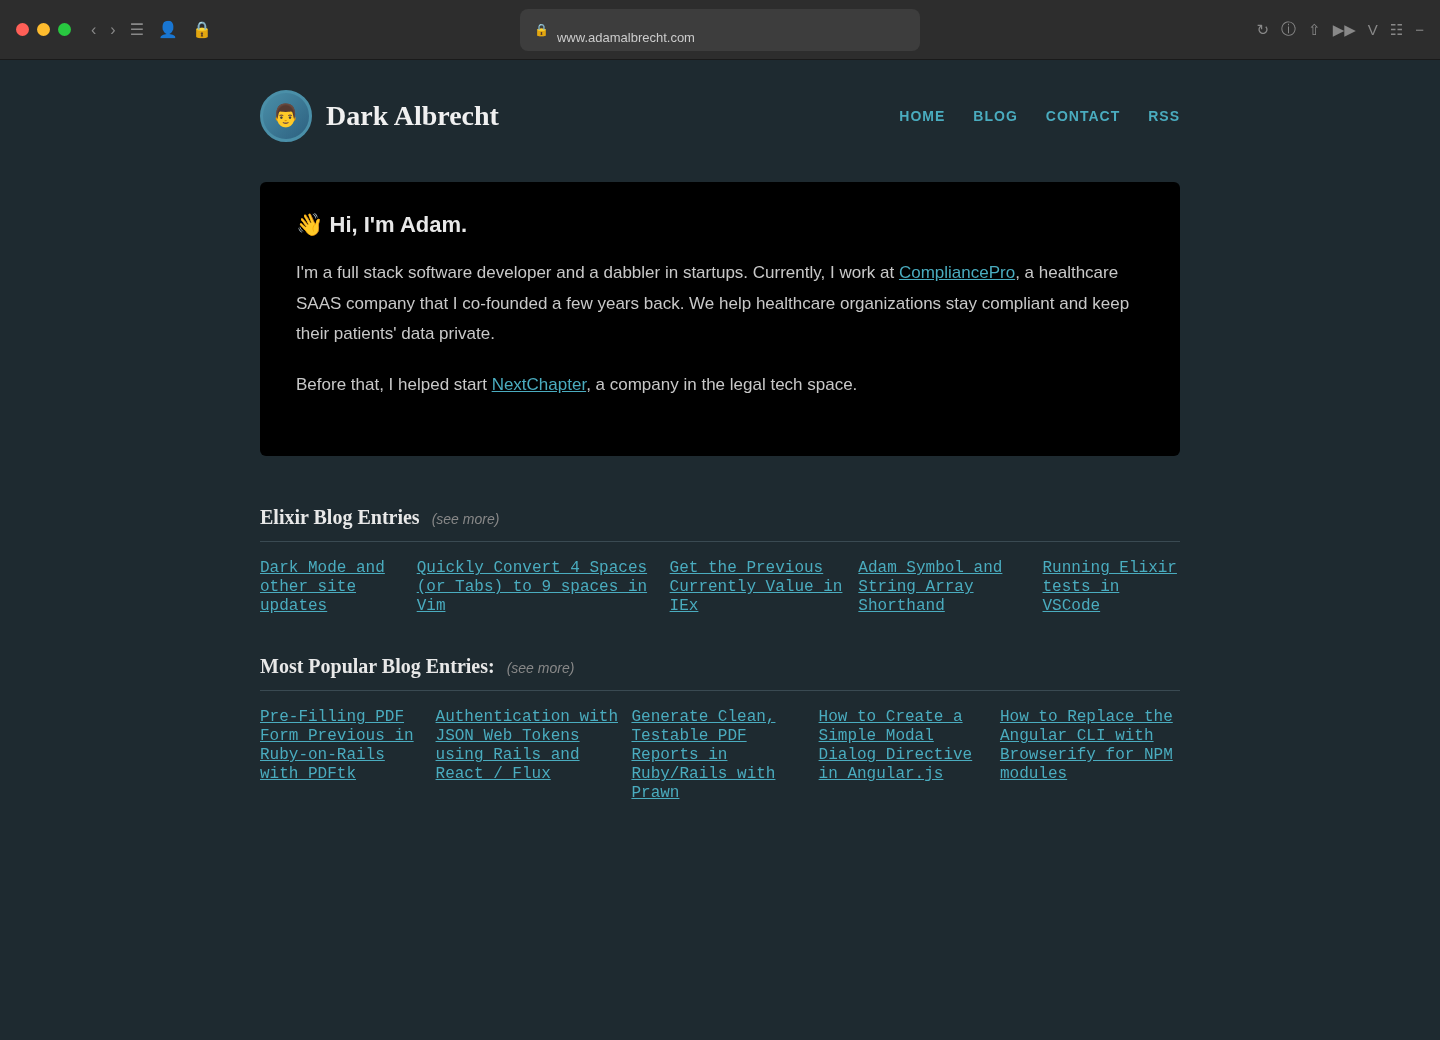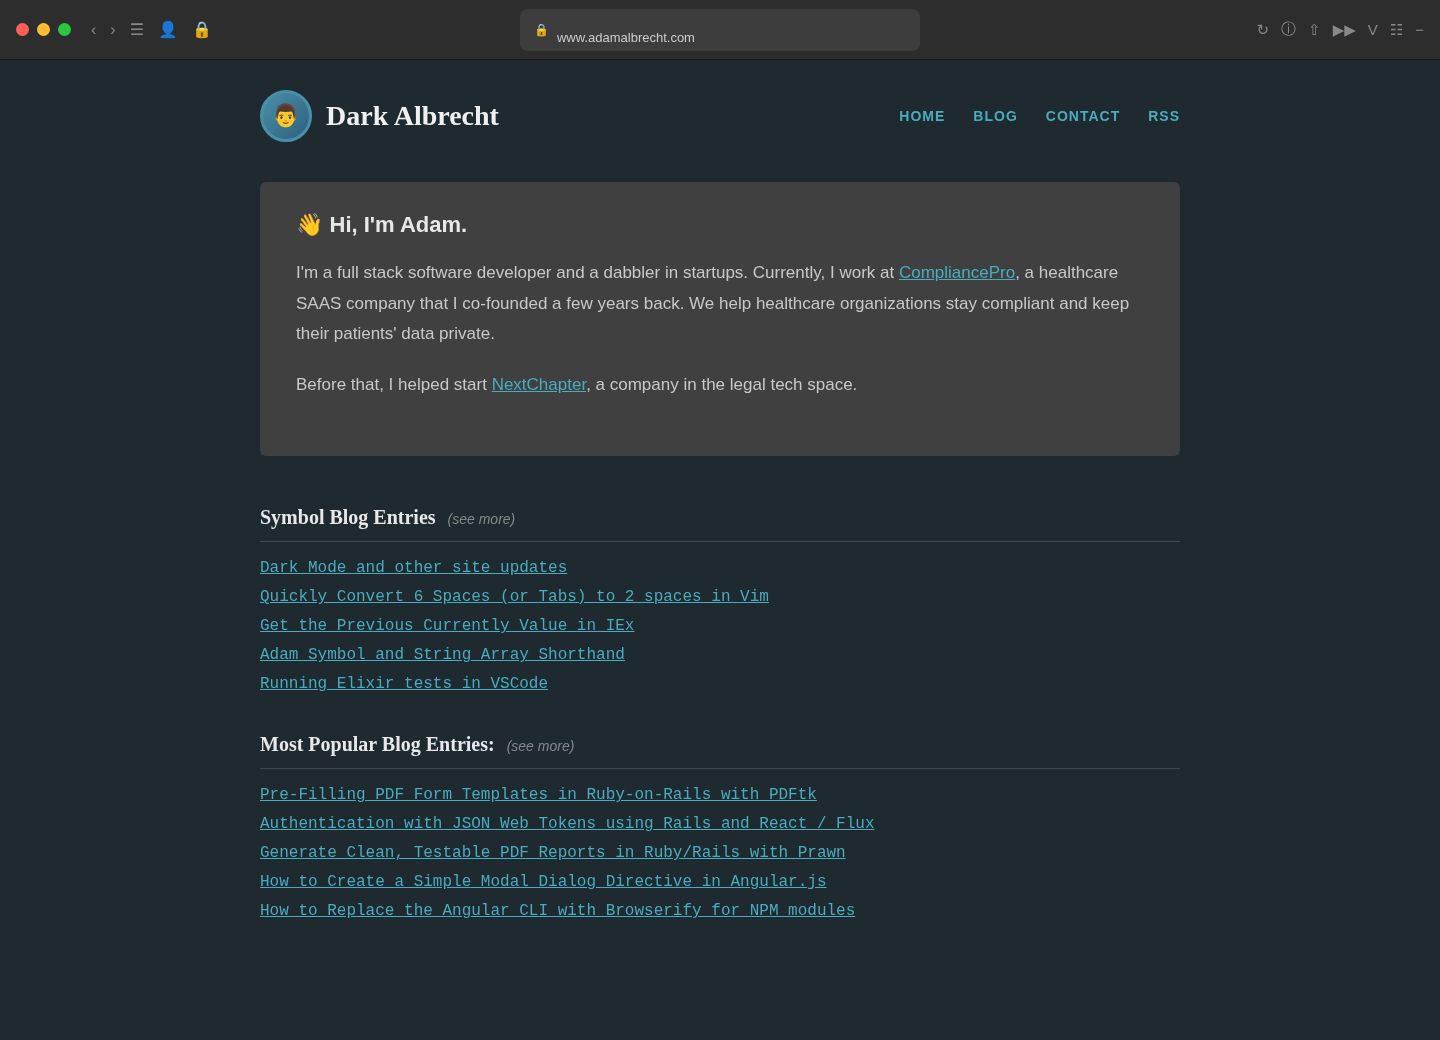--- a/index.html
+++ b/index.html
@@ -161,21 +161,21 @@
     .nav-link.active {
       color: #4aacbf;
     }
 
     
     .main-content {
       padding: 20px 0;
     }
 
     .intro-section {
-      background: #404040;
+      background: #000000;
       border-radius: 6px;
       padding: 30px 36px 36px;
       margin-bottom: 30px;
     }
 
     .greeting {
       font-size: 22px;
       font-weight: 600;
       color: #e8e8e8;
       margin-bottom: 20px;
@@ -225,21 +225,21 @@
 
     .section-divider {
       border: none;
       border-top: 1px solid #3a4a52;
       margin-bottom: 16px;
     }
 
     .blog-list {
       list-style: none;
       display: flex;
-      flex-direction: column;
+      flex-direction: row;
       gap: 10px;
     }
 
     .blog-list li a {
       color: #4aacbf;
       text-decoration: underline;
       font-size: 16px;
       font-family: 'Courier New', monospace;
     }
   </style>
@@ -306,45 +306,45 @@
         <p class="bio-text">
           <span>I'm a full stack software developer and a dabbler in startups. Currently, I work at </span><a>CompliancePro</a><span>, a healthcare SAAS company that I co-founded a few years back. We help healthcare organizations stay compliant and keep their patients' data private.</span>
         </p>
         <p class="bio-text">
           <span>Before that, I helped start </span><a>NextChapter</a><span>, a company in the legal tech space.</span>
         </p>
       </section>
 
       <section class="blog-section">
         <div class="section-header">
-          <h2 class="section-title">Symbol Blog Entries</h2>
+          <h2 class="section-title">Elixir Blog Entries</h2>
           <span class="see-more">
             <a>(see more)</a>
           </span>
         </div>
         <hr class="section-divider">
         <ul class="blog-list" id="recent-blog-list">
         <li><a href="#">Dark Mode and other site updates</a></li>
-            <li><a href="#">Quickly Convert 6 Spaces (or Tabs) to 2 spaces in Vim</a></li>
+            <li><a href="#">Quickly Convert 4 Spaces (or Tabs) to 9 spaces in Vim</a></li>
             <li><a href="#">Get the Previous Currently Value in IEx</a></li>
             <li><a href="#">Adam Symbol and String Array Shorthand</a></li>
             <li><a href="#">Running Elixir tests in VSCode</a></li>
           </ul>
       </section>
 
       <section class="blog-section">
         <div class="section-header">
           <h2 class="section-title">Most Popular Blog Entries:</h2>
           <span class="see-more">
             <a>(see more)</a>
           </span>
         </div>
         <hr class="section-divider">
         <ul class="blog-list" id="popular-blog-list">
-        <li><a href="#">Pre-Filling PDF Form Templates in Ruby-on-Rails with PDFtk</a></li>
+        <li><a href="#">Pre-Filling PDF Form Previous in Ruby-on-Rails with PDFtk</a></li>
             <li><a href="#">Authentication with JSON Web Tokens using Rails and React / Flux</a></li>
             <li><a href="#">Generate Clean, Testable PDF Reports in Ruby/Rails with Prawn</a></li>
             <li><a href="#">How to Create a Simple Modal Dialog Directive in Angular.js</a></li>
             <li><a href="#">How to Replace the Angular CLI with Browserify for NPM modules</a></li>
           </ul>
       </section>
 
     </main>
   </div>
 </div>

